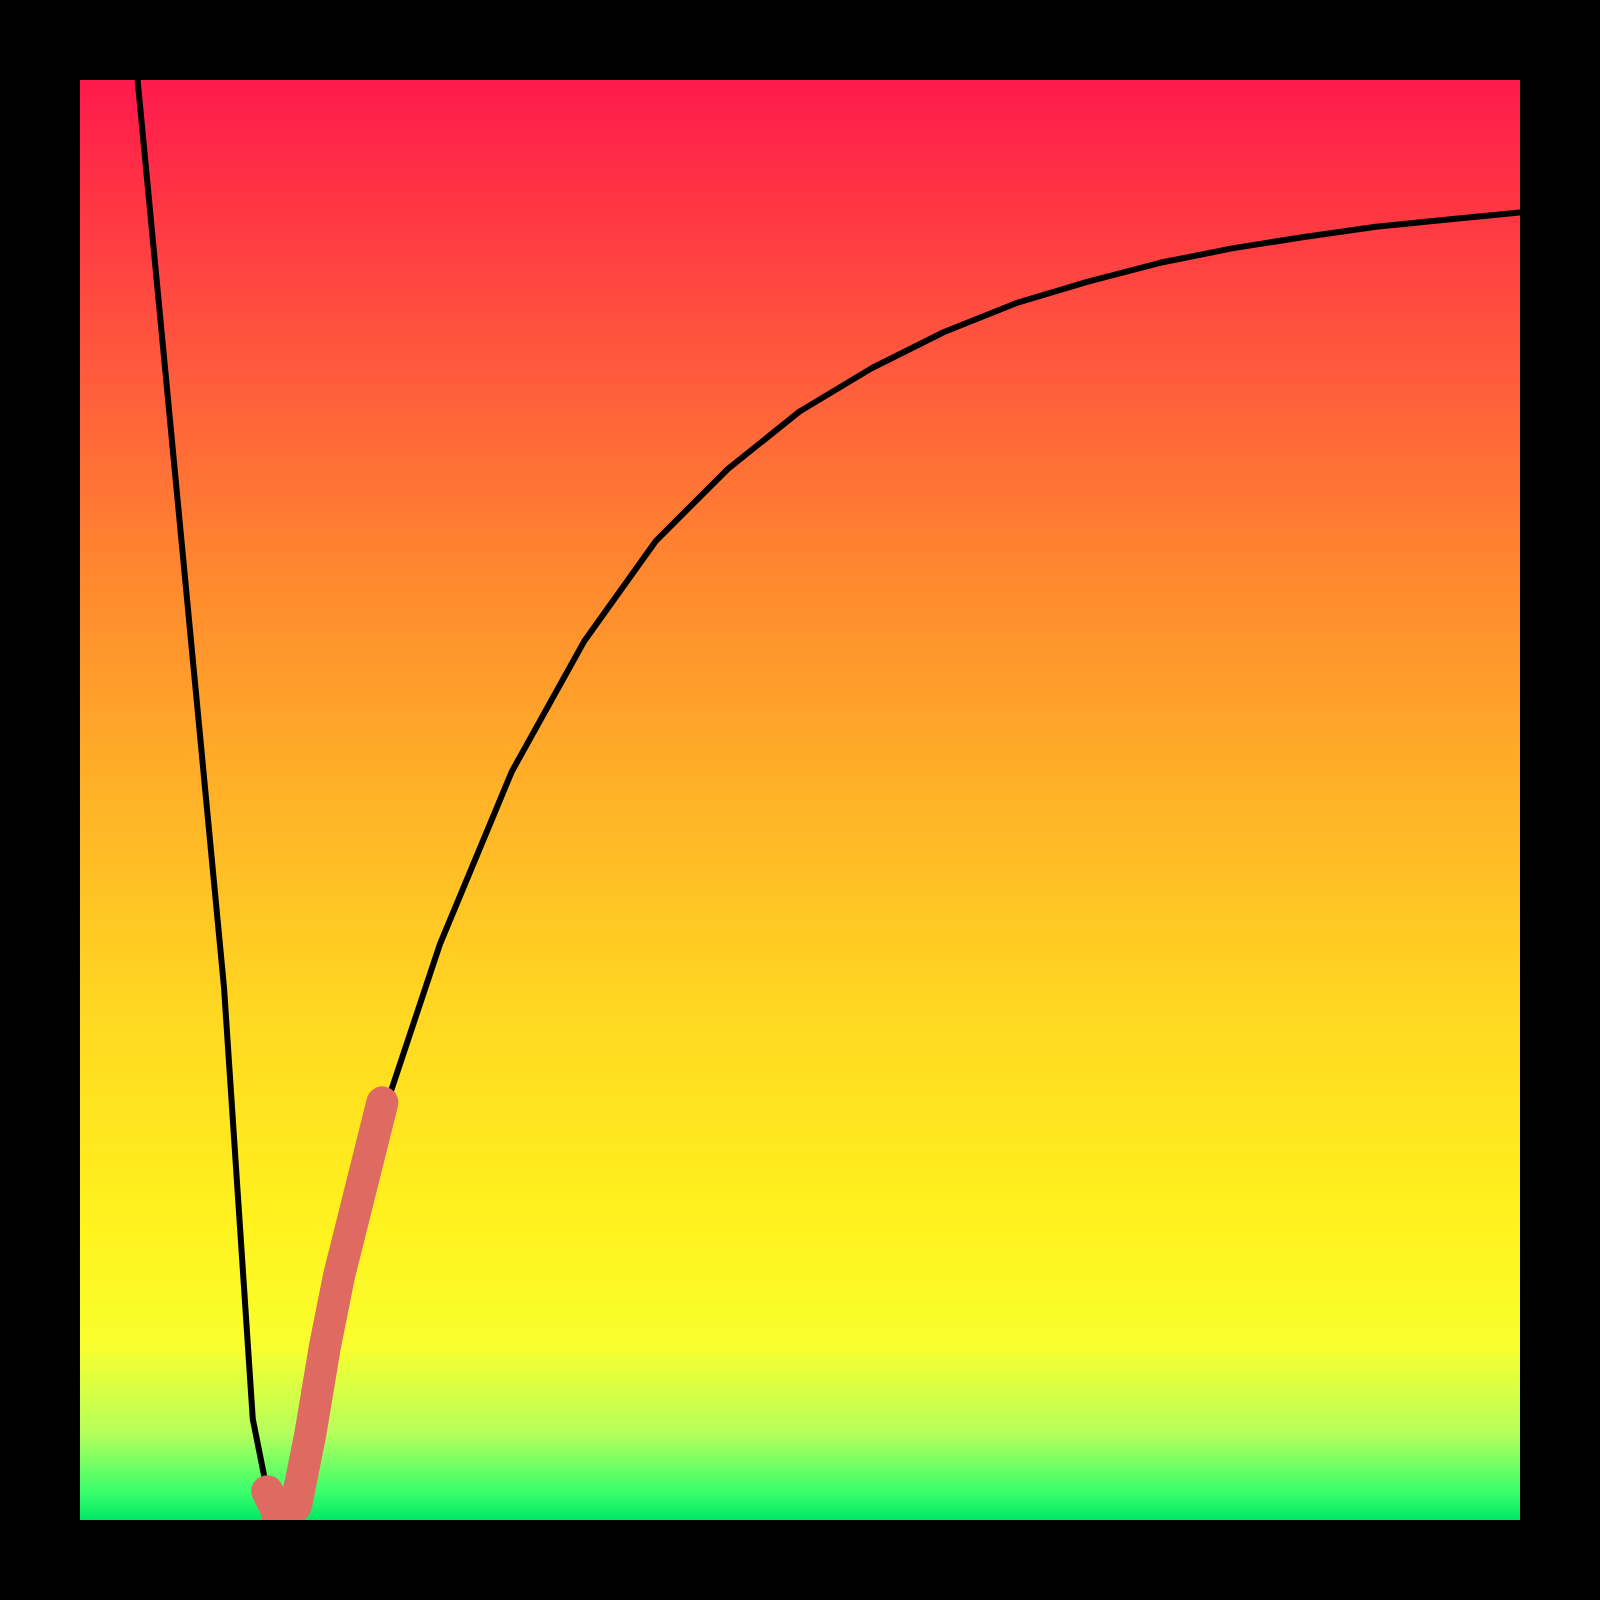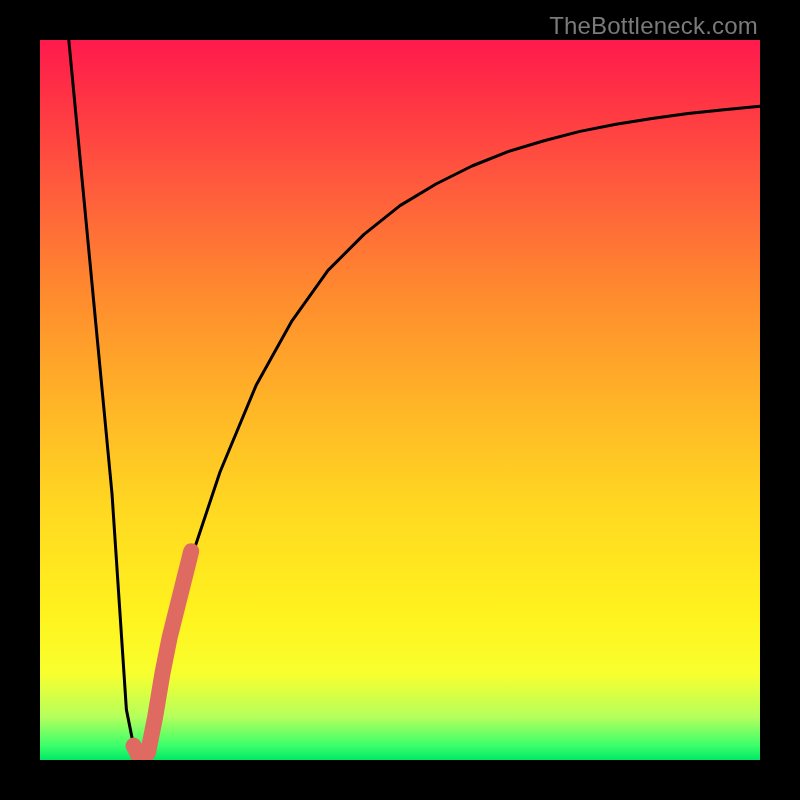--- a/index.html
+++ b/index.html
@@ -53,21 +53,20 @@
     width: 720px;
     height: 720px;
     z-index: 2;
   }
 </style>
 </head>
 <body>
 
 <div class="frame">
 
-  <div class="watermark">TheBottleneck.com</div>
 
   <div class="plot-area">
     <svg class="curve" viewBox="0 0 720 720" preserveAspectRatio="none">
       <path id="curve-path" fill="none" stroke="#000" stroke-width="3" stroke-linecap="round" stroke-linejoin="round" d="M28.8 0.0 L43.2 151.2 L57.6 302.4 L72.0 453.6 L79.2 561.6 L86.4 669.6 L93.6 705.6 L100.8 720.0 L108.0 712.8 L122.4 633.6 L144.0 540.0 L180.0 432.0 L216.0 345.6 L252.0 280.8 L288.0 230.4 L324.0 194.4 L360.0 165.6 L396.0 144.0 L432.0 126.0 L468.0 111.6 L504.0 100.8 L540.0 91.4 L576.0 84.2 L612.0 78.5 L648.0 73.4 L684.0 69.8 L720.0 66.2 "></path>
       <path id="highlight-path" fill="none" stroke="#de6a62" stroke-width="16" stroke-linecap="round" stroke-linejoin="round" d="M93.6 705.6 L100.8 720.0 L108.0 712.8 L115.2 676.8 L122.4 633.6 L129.6 597.6 L136.8 568.8 L144.0 540.0 L151.2 511.2 "></path>
       <circle id="min-dot" r="10" fill="#de6a62" cx="100.8" cy="720.0"></circle>
     </svg>
   </div>
 
 </div>

